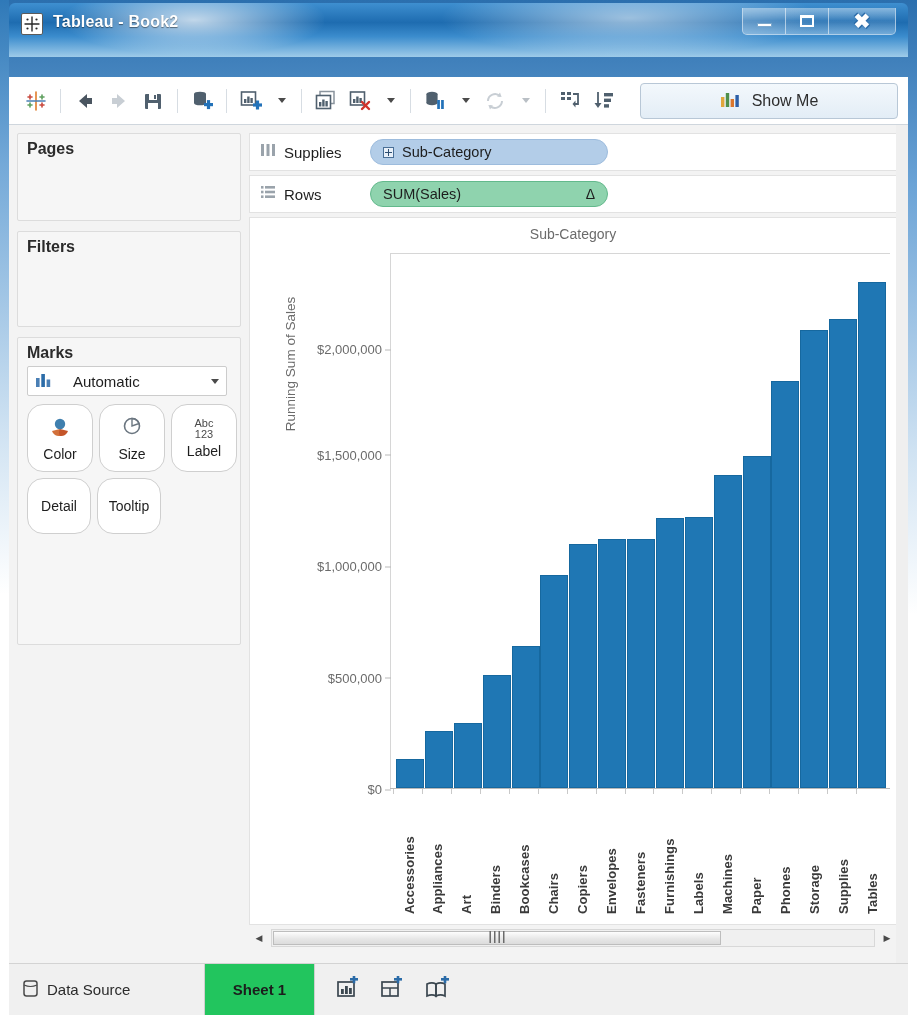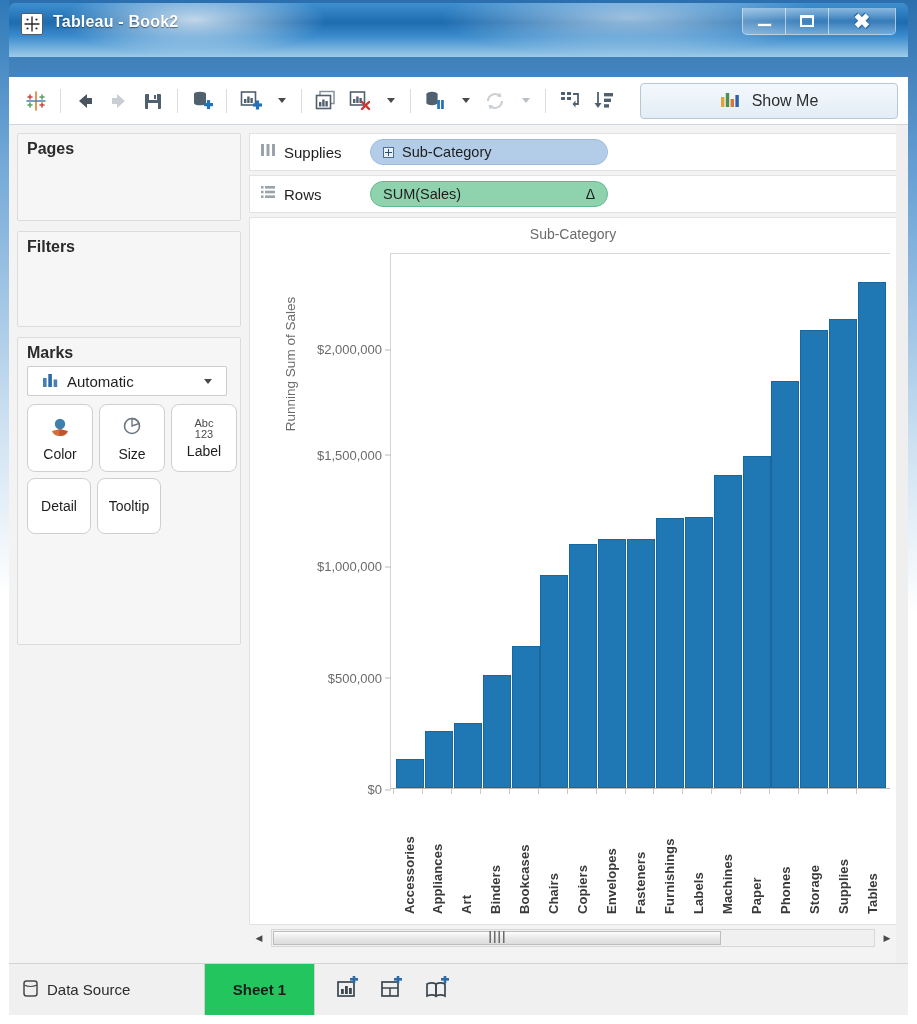--- a/index.html
+++ b/index.html
@@ -150,32 +150,32 @@
   #card-filters { height: 96px; margin-top: 10px; }
   #card-marks { height: 308px; margin-top: 10px; background:#f6f6f6; }
 
   .marks-dropdown {
     position: absolute; left: 9px; top: 28px;
     width: 200px; height: 30px;
     background: #ffffff;
     border: 1px solid #cccccc;
     border-radius: 2px;
     display: flex; align-items: center;
-    padding: 0 14px;
-    gap: 7px;
+    padding: 0 7px;
+    gap: 20px;
   }
   .marks-dropdown .mlabel { font-size: 15px; color: #1e1e1e; flex: 1; }
   .marks-row { position: absolute; left: 9px; display: flex; gap: 6px; }
   .marks-row.r1 { top: 66px; }
   .marks-row.r2 { top: 140px; }
   .mark-btn {
     width: 66px; height: 68px;
     background: #ffffff;
     border: 1px solid #cfcfcf;
-    border-radius: 8px;
+    border-radius: 16px;
     display: flex; flex-direction: column;
     align-items: center; justify-content: center;
     gap: 3px;
   }
   .mark-btn.wide { width: 64px; height: 56px; justify-content: center;}
   .mark-btn .mb-label { font-size: 14px; color: #1e1e1e; }
   .abc123 { text-align:center; line-height: 1.0; color:#4a4a4a; }
   .abc123 .a1 { font-size: 11px; }
   .abc123 .a2 { font-size: 11px; }
 

